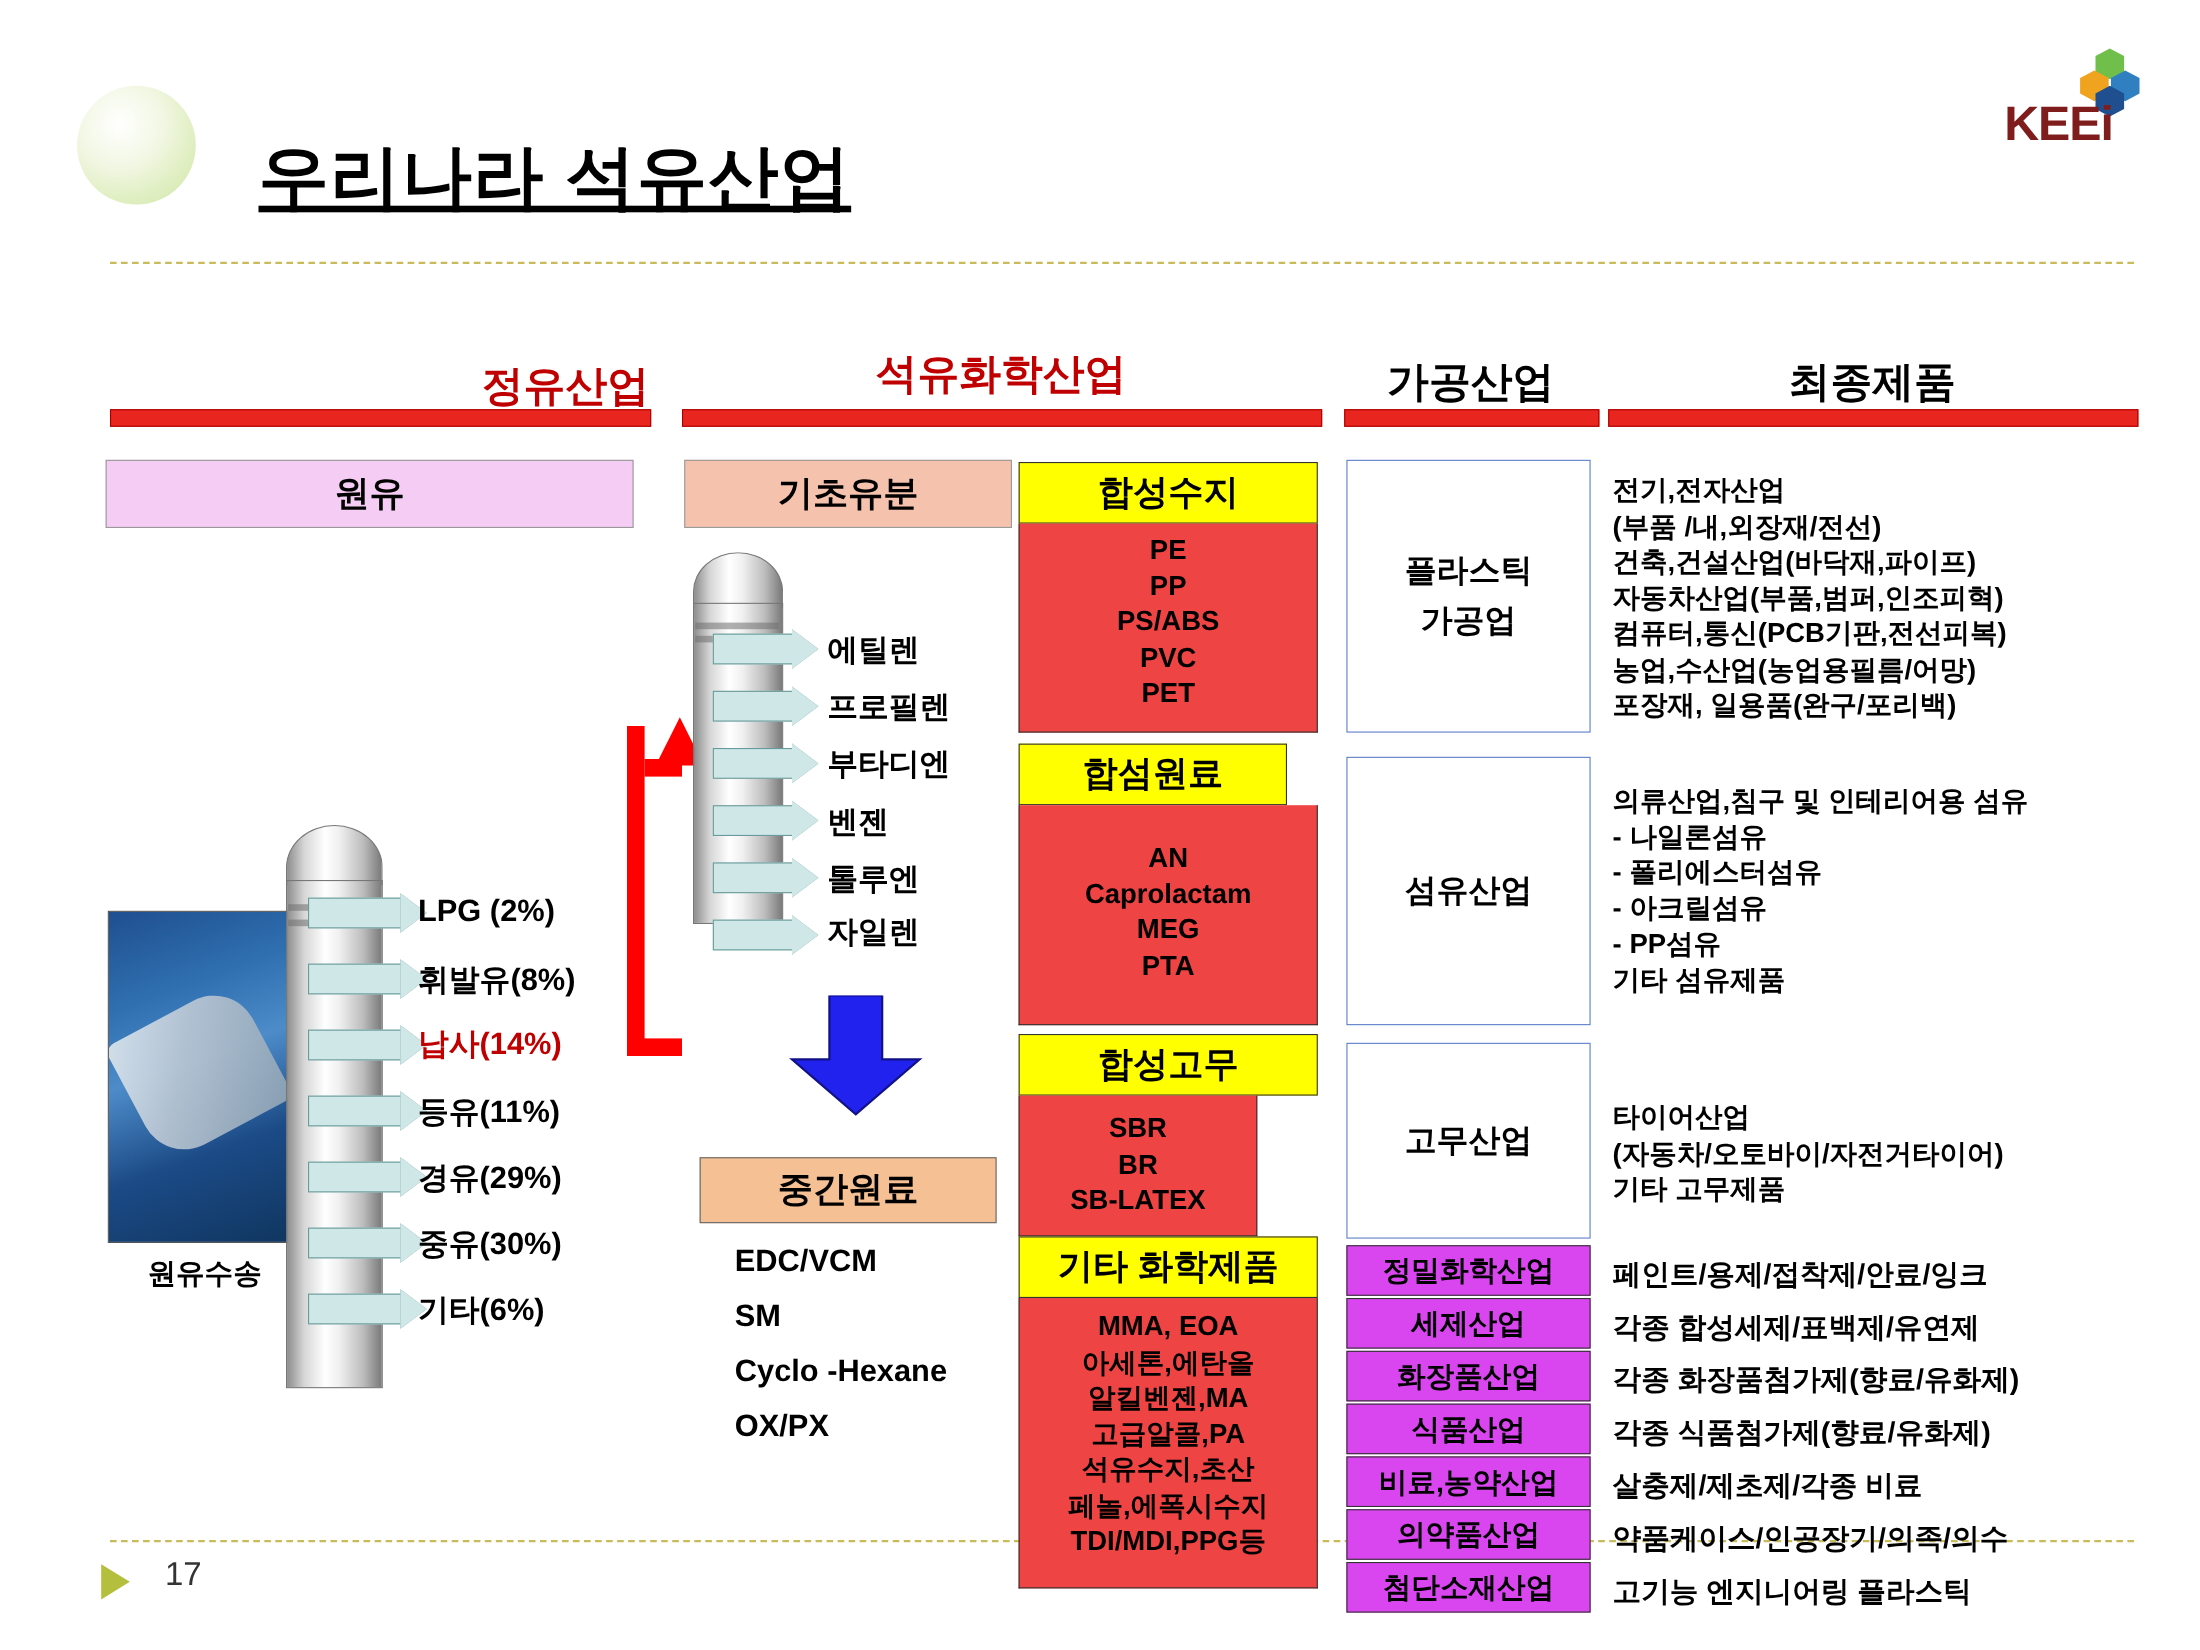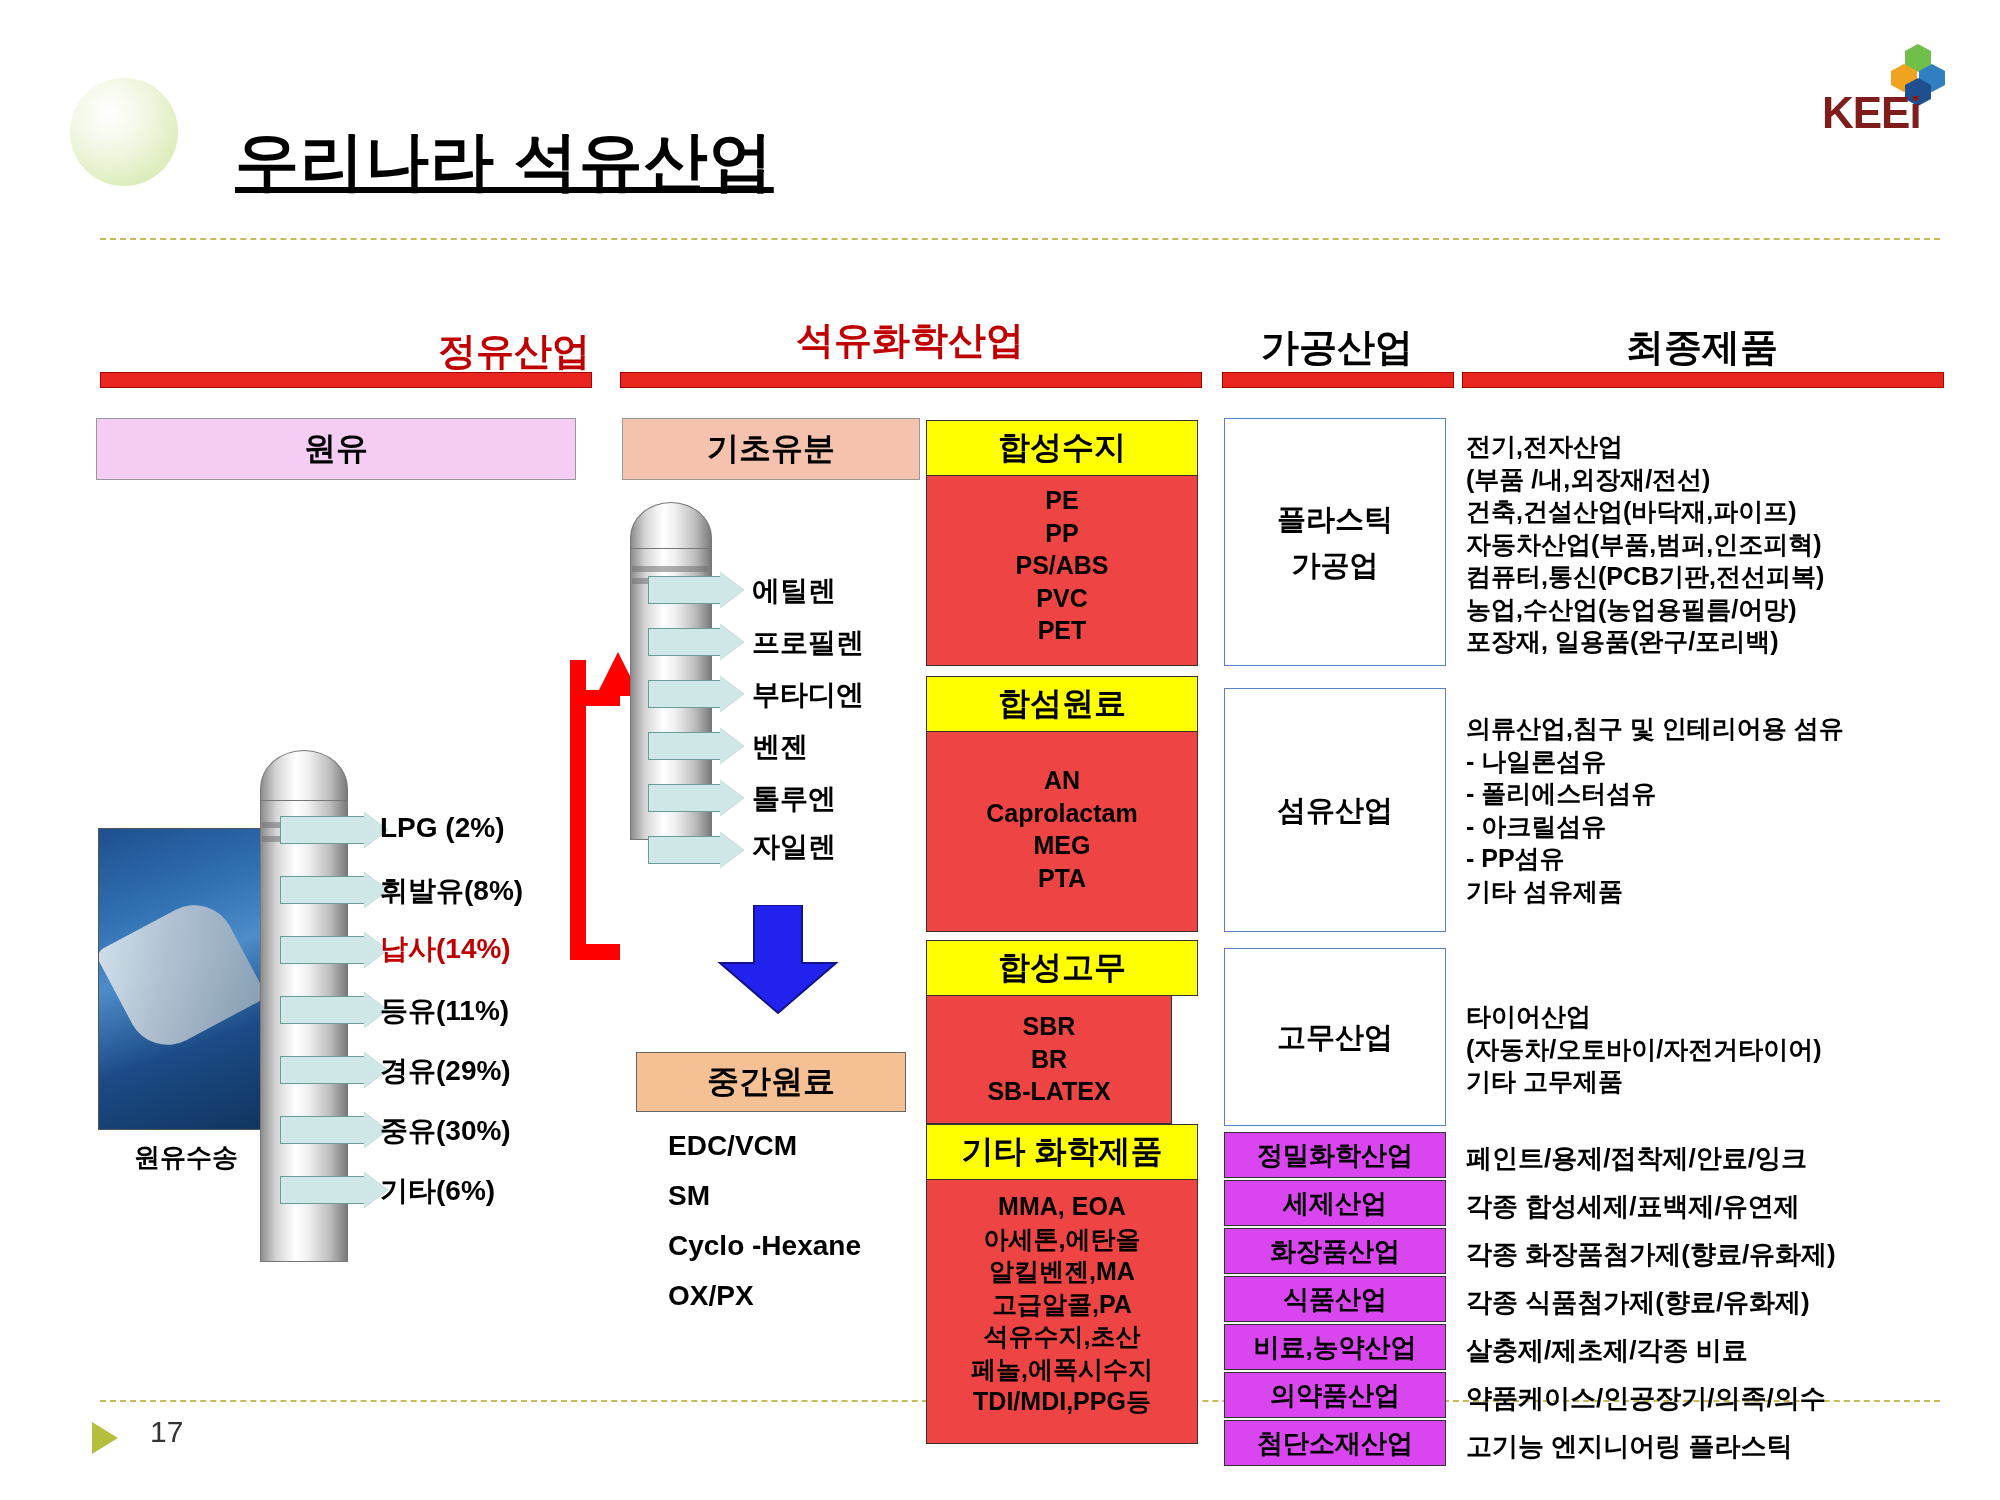--- a/index.html
+++ b/index.html
@@ -258,28 +258,28 @@
 <div class="abs" style="left:668px;top:1230px;font-size:28px;font-weight:bold;">Cyclo -Hexane</div>
 <div class="abs" style="left:668px;top:1280px;font-size:28px;font-weight:bold;">OX/PX</div>
 
 <div class="abs box yellow-head" style="left:926px;top:420px;width:272px;height:56px;">합성수지</div>
 <div class="abs box cream-body final-text" style="left:926px;top:476px;width:272px;height:190px;">PE
 PP
 PS/ABS
 PVC
 PET</div>
 
-<div class="abs box yellow-head" style="left:926px;top:676px;width:272px;height:56px;">합섬원료</div>
+<div class="abs box yellow-head" style="left:926px;top:676px;width:244px;height:56px;">합섬원료</div>
 <div class="abs box cream-body final-text" style="left:926px;top:732px;width:272px;height:200px;padding-top:32px;">AN
 Caprolactam
 MEG
 PTA</div>
 
 <div class="abs box yellow-head" style="left:926px;top:940px;width:272px;height:56px;">합성고무</div>
-<div class="abs box cream-body final-text" style="left:926px;top:996px;width:246px;height:128px;padding-top:14px;">SBR
+<div class="abs box cream-body final-text" style="left:926px;top:996px;width:217px;height:128px;padding-top:14px;">SBR
 BR
 SB-LATEX</div>
 
 <div class="abs box yellow-head" style="left:926px;top:1124px;width:272px;height:56px;">기타 화학제품</div>
 <div class="abs box cream-body final-text" style="left:926px;top:1180px;width:272px;height:264px;padding-top:10px;">MMA, EOA
 아세톤,에탄올
 알킬벤젠,MA
 고급알콜,PA
 석유수지,초산
 페놀,에폭시수지

